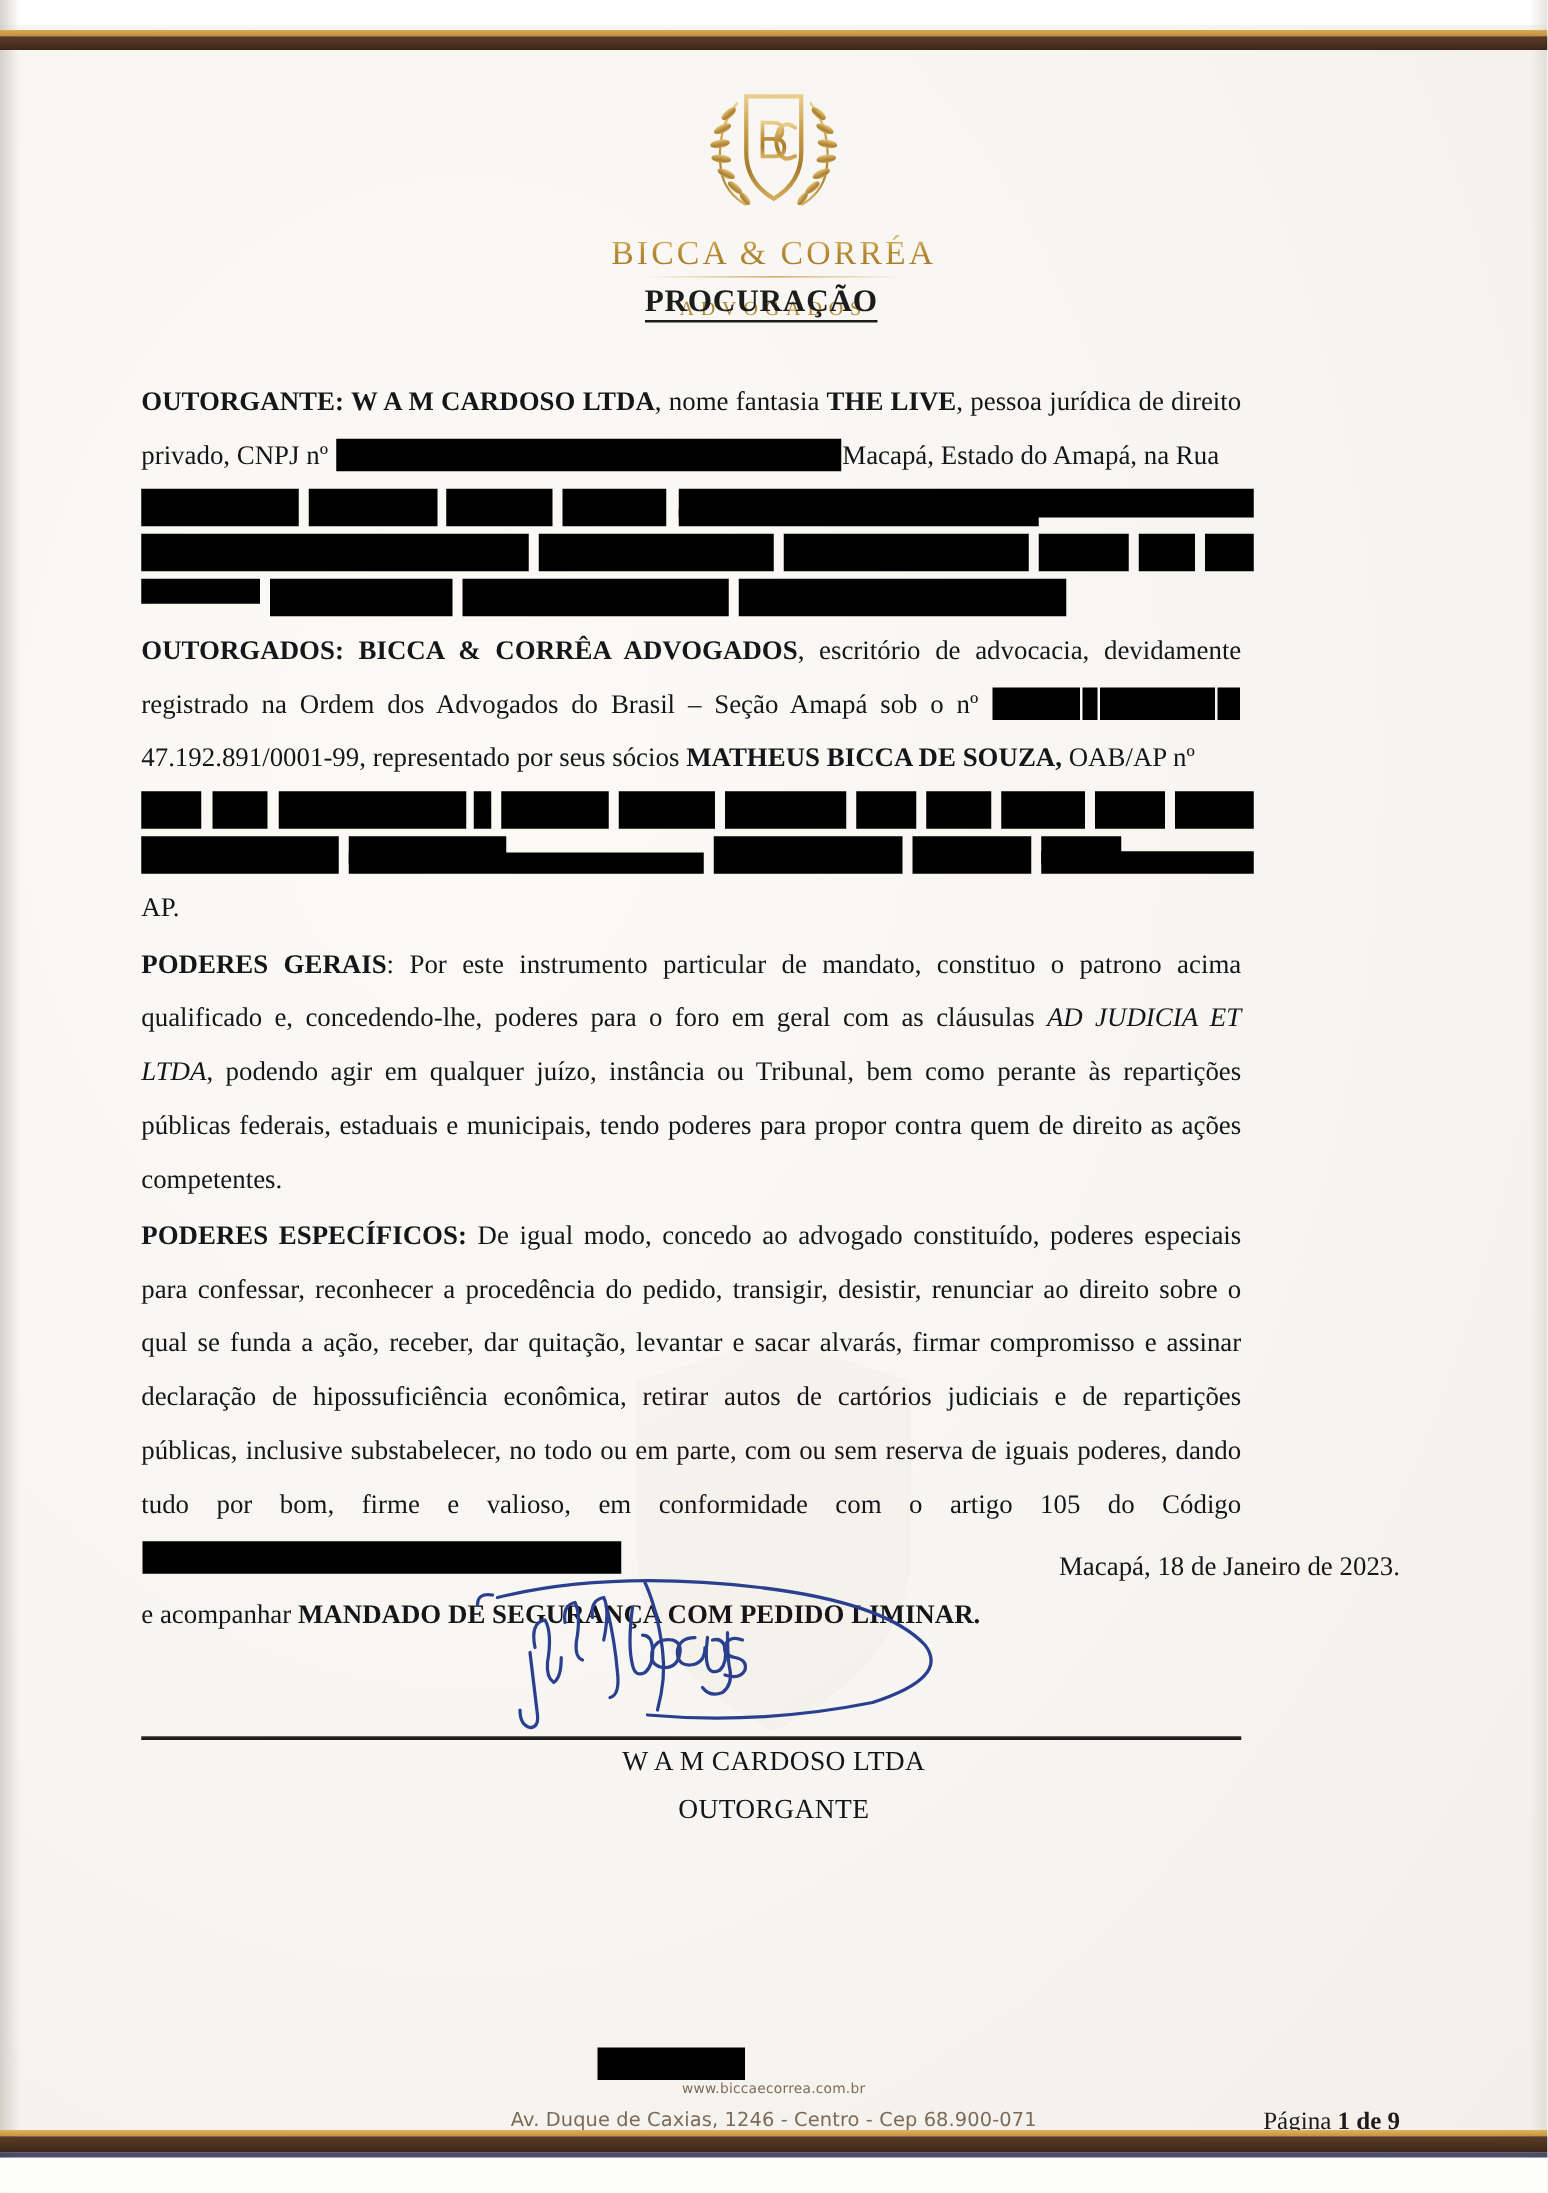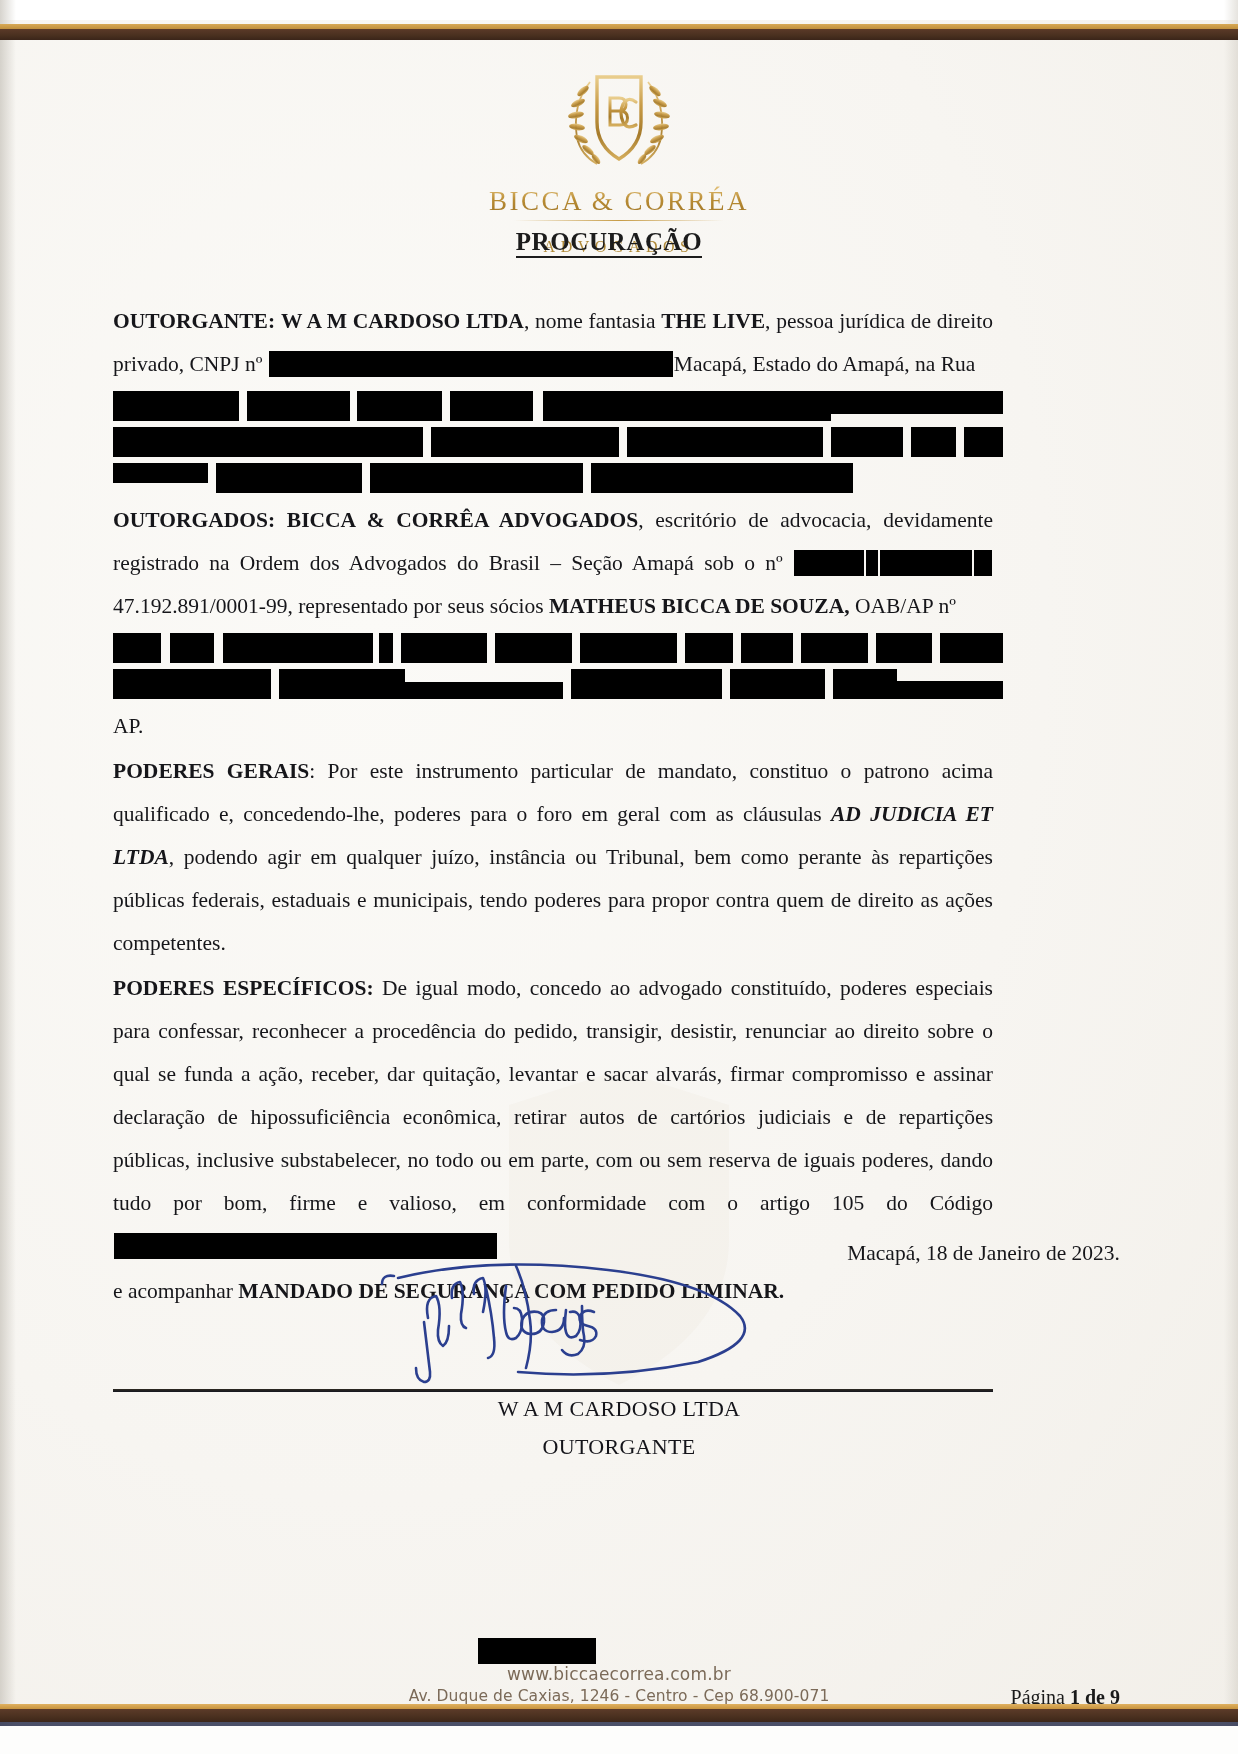--- a/index.html
+++ b/index.html
@@ -135,21 +135,21 @@
     top: 300px;
     width: 880px;
     font-size: 21.5px;
     line-height: 43px;
     color: #16161a;
     text-align: justify;
   }
   .body-text p { margin: 0 0 2px 0; }
   .para-gap { margin-bottom: 4px; }
   .b  { font-weight: bold; }
-  .bi { font-weight: bold; font-style: italic; }
+  .bi { font-weight: normal; font-style: italic; }
 
   
   .rd {
     display: inline-block;
     background: #000;
     height: 26px;
     vertical-align: -6px;
     margin: 0 1px;
     border-radius: 0;
   }
@@ -225,21 +225,21 @@
     left: 478px; top: 1638px;
     width: 118px; height: 26px;
     background: #000;
   }
   .footer-site {
     position: absolute;
     left: 0; top: 1664px;
     width: 1238px;
     text-align: center;
     font-family: "DejaVu Sans", sans-serif;
-    font-size: 17px;
+    font-size: 11px;
     color: #7b6a58;
     letter-spacing: .2px;
   }
   .footer-addr {
     position: absolute;
     left: 0; top: 1687px;
     width: 1238px;
     text-align: center;
     font-family: "DejaVu Sans", sans-serif;
     font-size: 15.5px;

